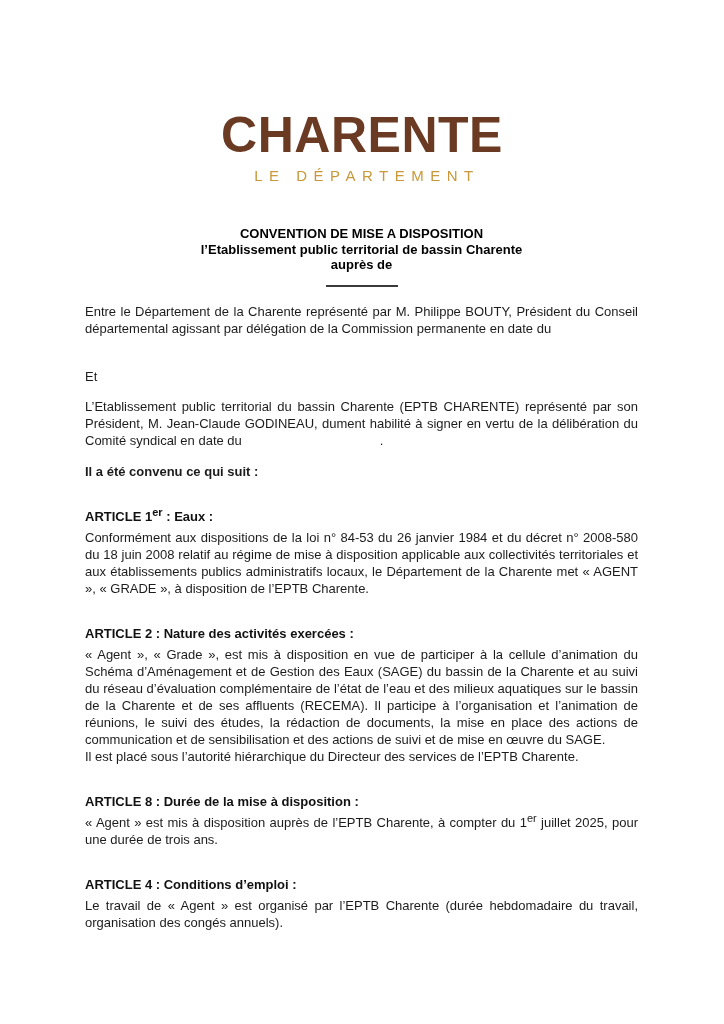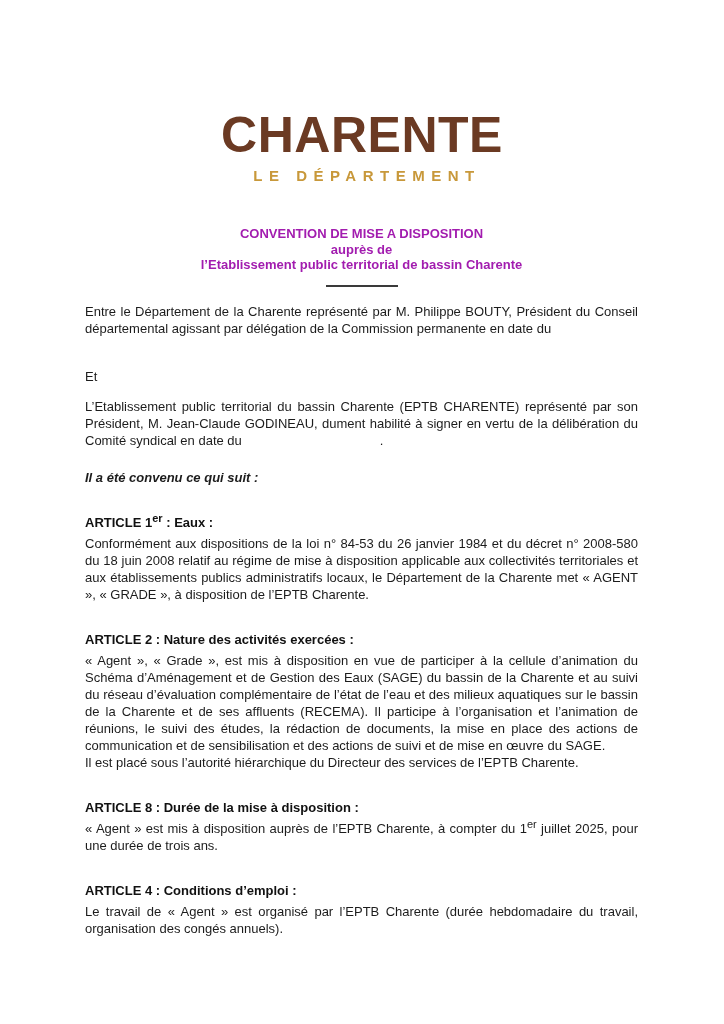--- a/index.html
+++ b/index.html
@@ -23,51 +23,50 @@
     font-size: 50px;
     line-height: 50px;
     font-weight: bold;
     letter-spacing: 0.5px;
     font-family: "Liberation Sans", sans-serif;
   }
   .logo-tagline {
     margin-top: 8px;
     font-size: 15px;
     line-height: 16px;
-    font-weight: bold;
+    font-weight: normal;
     letter-spacing: 6.5px;
     padding-left: 10px; 
   }
 
   
   .doc-title {
     margin-top: 42px;
     text-align: center;
     font-weight: bold;
     font-size: 13px;
     line-height: 15.5px;
-    color: #a21caf;
+    color: #000000;
   }
   .title-rule {
     width: 72px;
     border: none;
     border-top: 2px solid #3a3a3a;
     margin: 12px auto 0 auto;
   }
 
   
   .para { text-align: justify; }
   .intro-between { margin-top: 16px; }
   .intro-and { margin-top: 31px; }
   .intro-eptb { margin-top: 13px; }
   .blank-gap { display: inline-block; width: 138px; }
   .agreement {
-    margin-top: 20px;
+    margin-top: 14px;
     font-weight: bold;
-    font-style: italic;
   }
   .article-heading {
     margin-top: 28px;
     font-weight: bold;
     color: #111;
   }
   .article-body { margin-top: 4px; }
   sup { font-size: 11px; line-height: 0; }
 </style>
 </head>
@@ -77,22 +76,22 @@
 
   <div class="logo">
     <div class="logo-name" style="color: rgb(107, 58, 35);">CHARENTE</div>
     <div class="logo-tagline" style="color: rgb(200, 152, 58);">LE DÉPARTEMENT</div>
   </div>
 
   <div class="content">
 
     <div class="doc-title">
       <div>CONVENTION DE MISE A DISPOSITION</div>
+      <div>l’Etablissement public territorial de bassin Charente</div>
       <div>auprès de</div>
-      <div>l’Etablissement public territorial de bassin Charente</div>
     </div>
     <hr class="title-rule">
 
     <p class="para intro-between">Entre le Département de la Charente représenté par M. Philippe BOUTY, Président du Conseil départemental agissant par délégation de la Commission permanente en date du</p>
 
     <p class="para intro-and">Et</p>
 
     <p class="para intro-eptb"><span>L’Etablissement public territorial du bassin Charente (EPTB CHARENTE) représenté par son Président, M. Jean-Claude GODINEAU, dument habilité à signer en vertu de la délibération du Comité syndical en date du</span><span class="blank-gap"></span><span>.</span></p>
 
     <p class="para agreement">Il a été convenu ce qui suit :</p>

